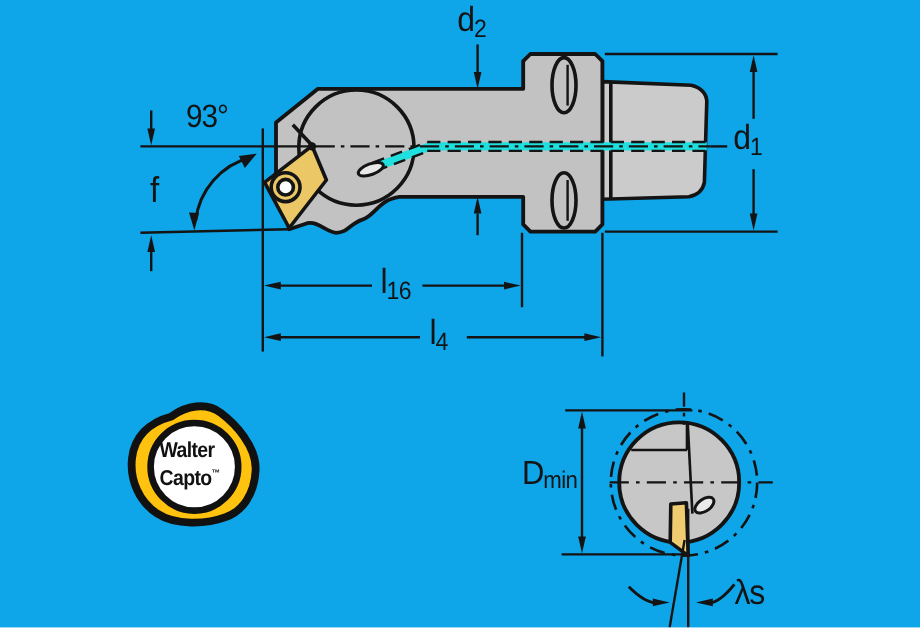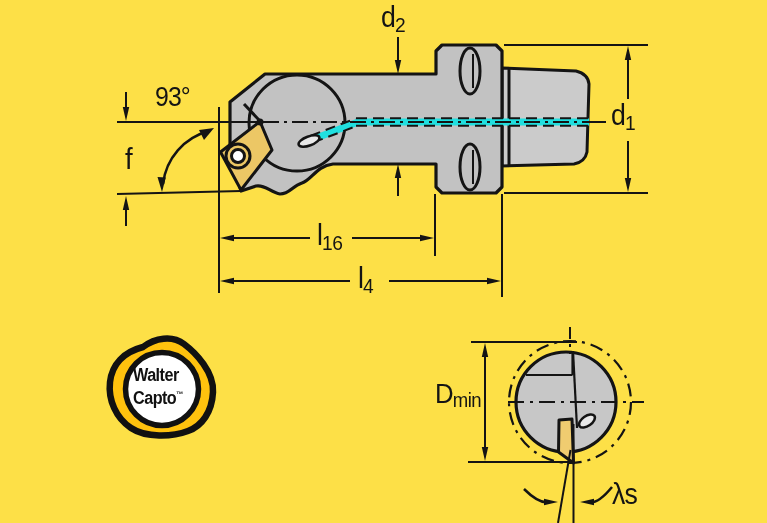--- a/index.html
+++ b/index.html
@@ -1,17 +1,17 @@
 <!DOCTYPE html>
 <html><head>
 <meta charset="utf-8">
 <style>
   html,body{margin:0;padding:0;background:#ffffff;}
   .canvas{
-    position:relative;width:767px;height:523px;background:#fde047;overflow:hidden;
+    position:relative;width:767px;height:523px;background:#0ea5e9;overflow:hidden;
     font-family:"Liberation Sans",sans-serif;
   }
   .canvas svg{position:absolute;left:0;top:0;}
   .dim{
     position:absolute;color:#141414;font-size:29px;letter-spacing:-1px;
     line-height:1;white-space:nowrap;transform:scaleX(.92);transform-origin:left top;
   }
   .dim .subdrop{font-size:.72em;letter-spacing:-.5px;position:relative;top:.22em;}
   .logo-text{
     position:absolute;left:133px;top:366px;color:#111;

